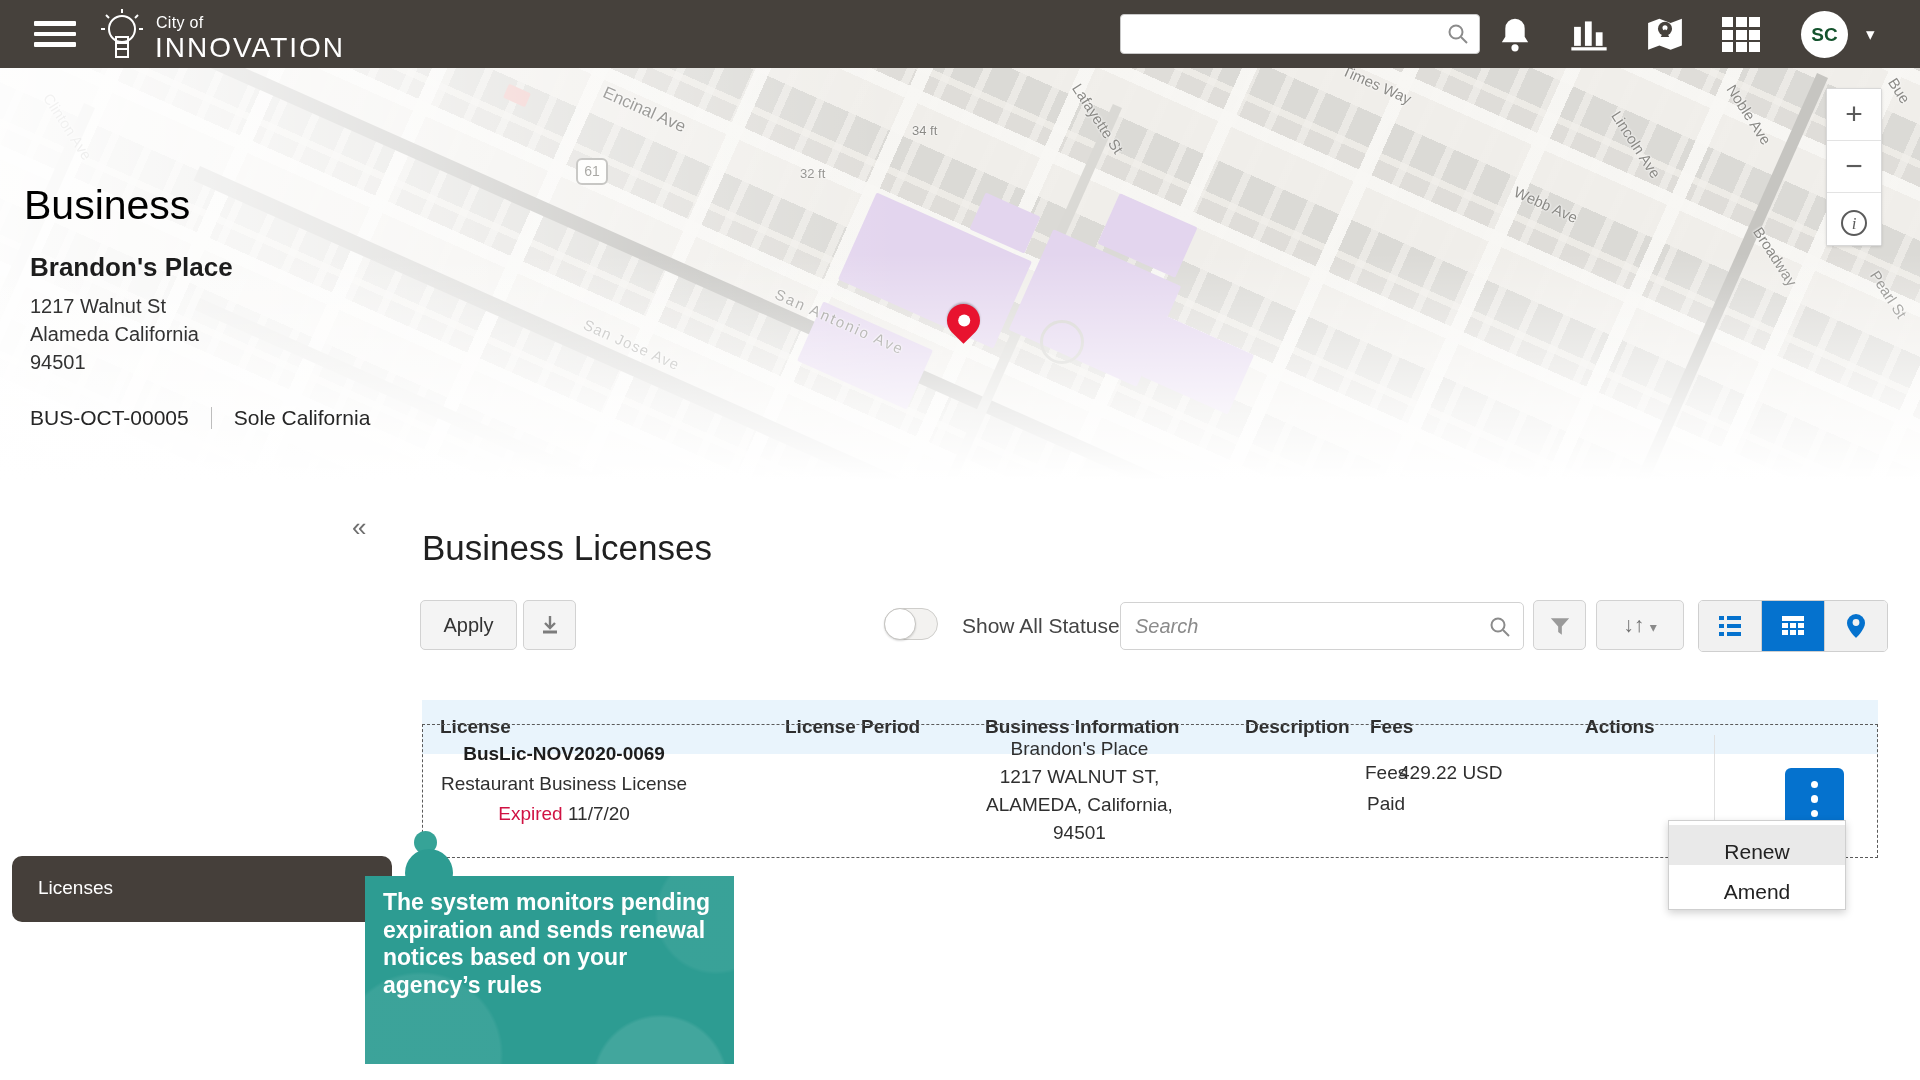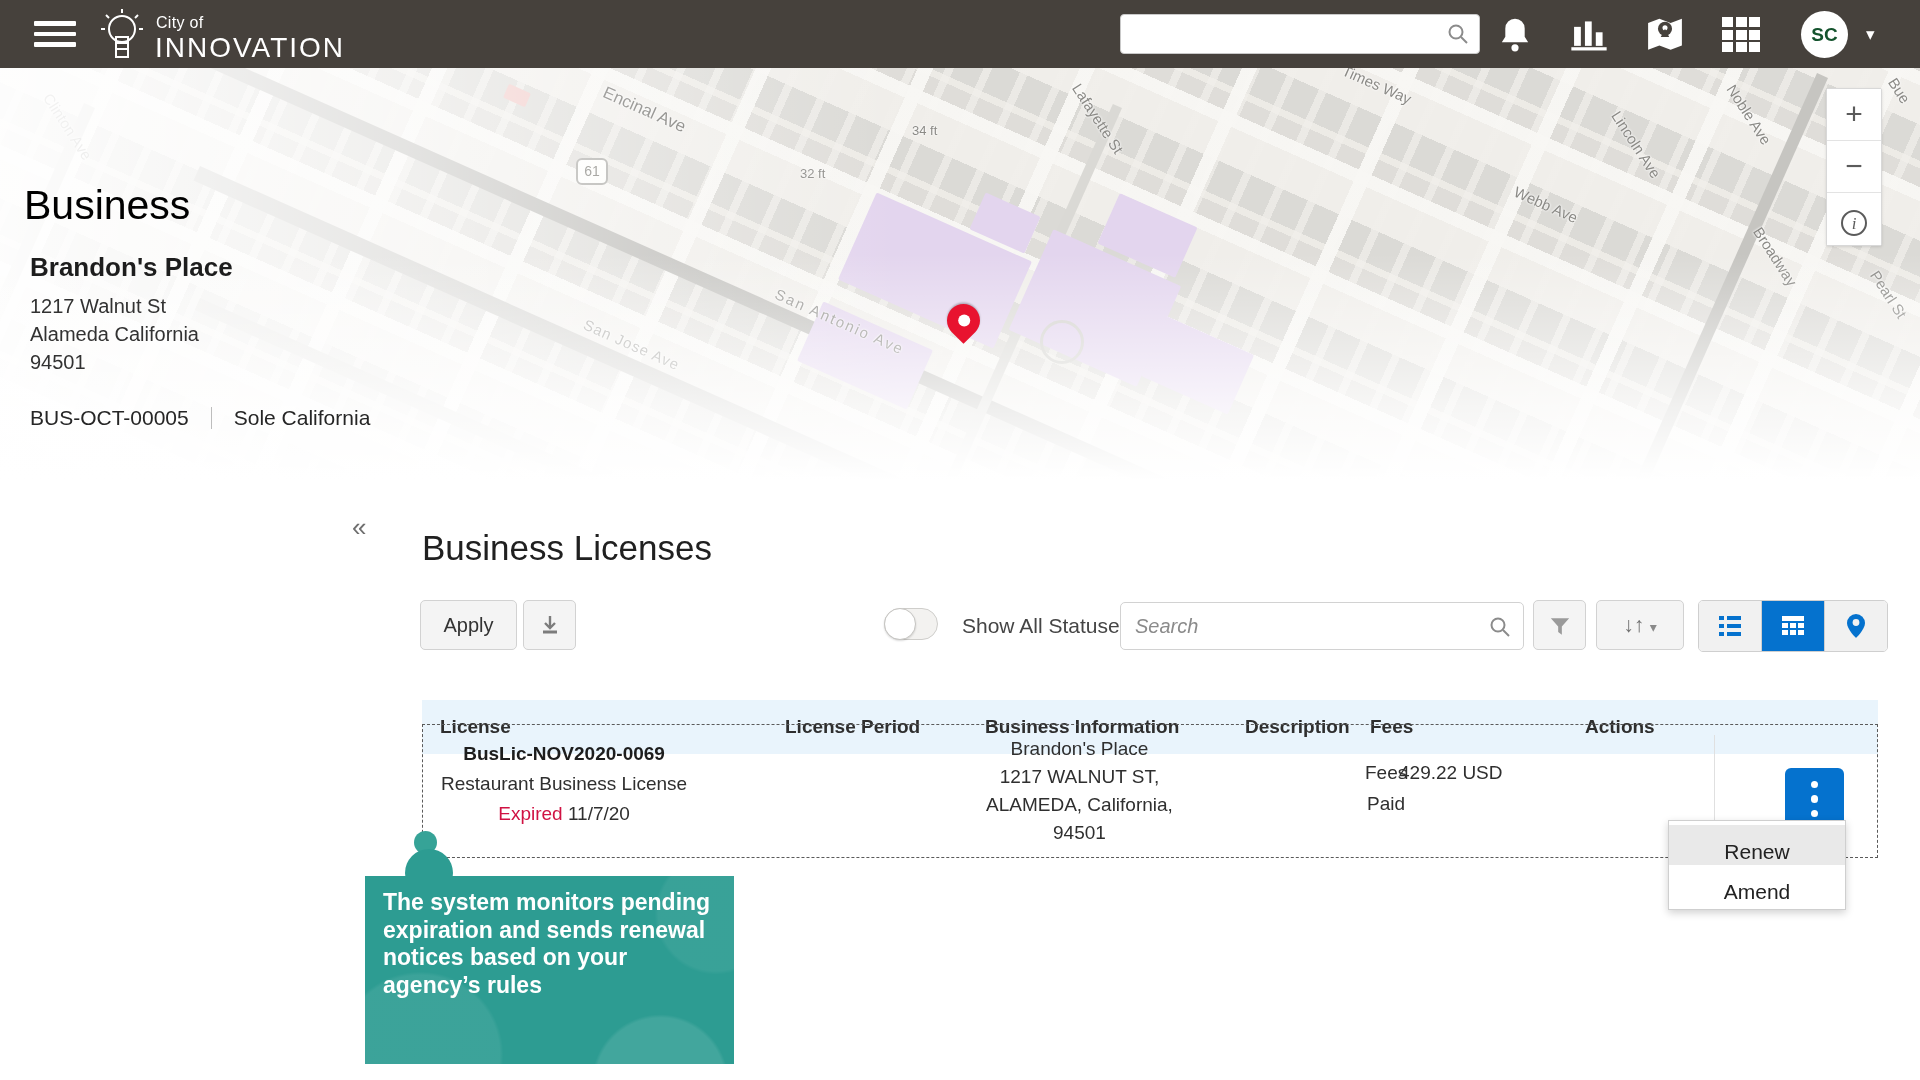--- a/index.html
+++ b/index.html
@@ -246,20 +246,23 @@
   </div>
 
   <div class="content"></div>
   <div class="side-divider"></div>
   <div class="collapse-btn">«</div>
 
   <div class="nav-item" style="top:578px;">Overview</div>
   <div class="nav-item" style="top:650px;">Business Details</div>
   <div class="nav-item" style="top:722px;">Owners</div>
   <div class="nav-item" style="top:793px;">Locations</div>
+  <div class="nav-active">
+    <span>Licenses</span>
+  </div>
 
   <div class="pg-title">Business Licenses</div>
 
   <button class="btn" style="left:420px; top:600px; width:97px;">Apply</button>
   <button class="btn" style="left:523px; top:600px; width:53px;">
     <svg width="24" height="24" viewBox="0 0 24 24" fill="none" stroke="#7c7c7c" stroke-width="2.4" style="vertical-align:middle;">
       <line x1="12" y1="3" x2="12" y2="14"></line>
       <polyline points="7,10 12,15 17,10"></polyline>
       <line x1="5" y1="19" x2="19" y2="19" stroke-width="3"></line>
     </svg>

